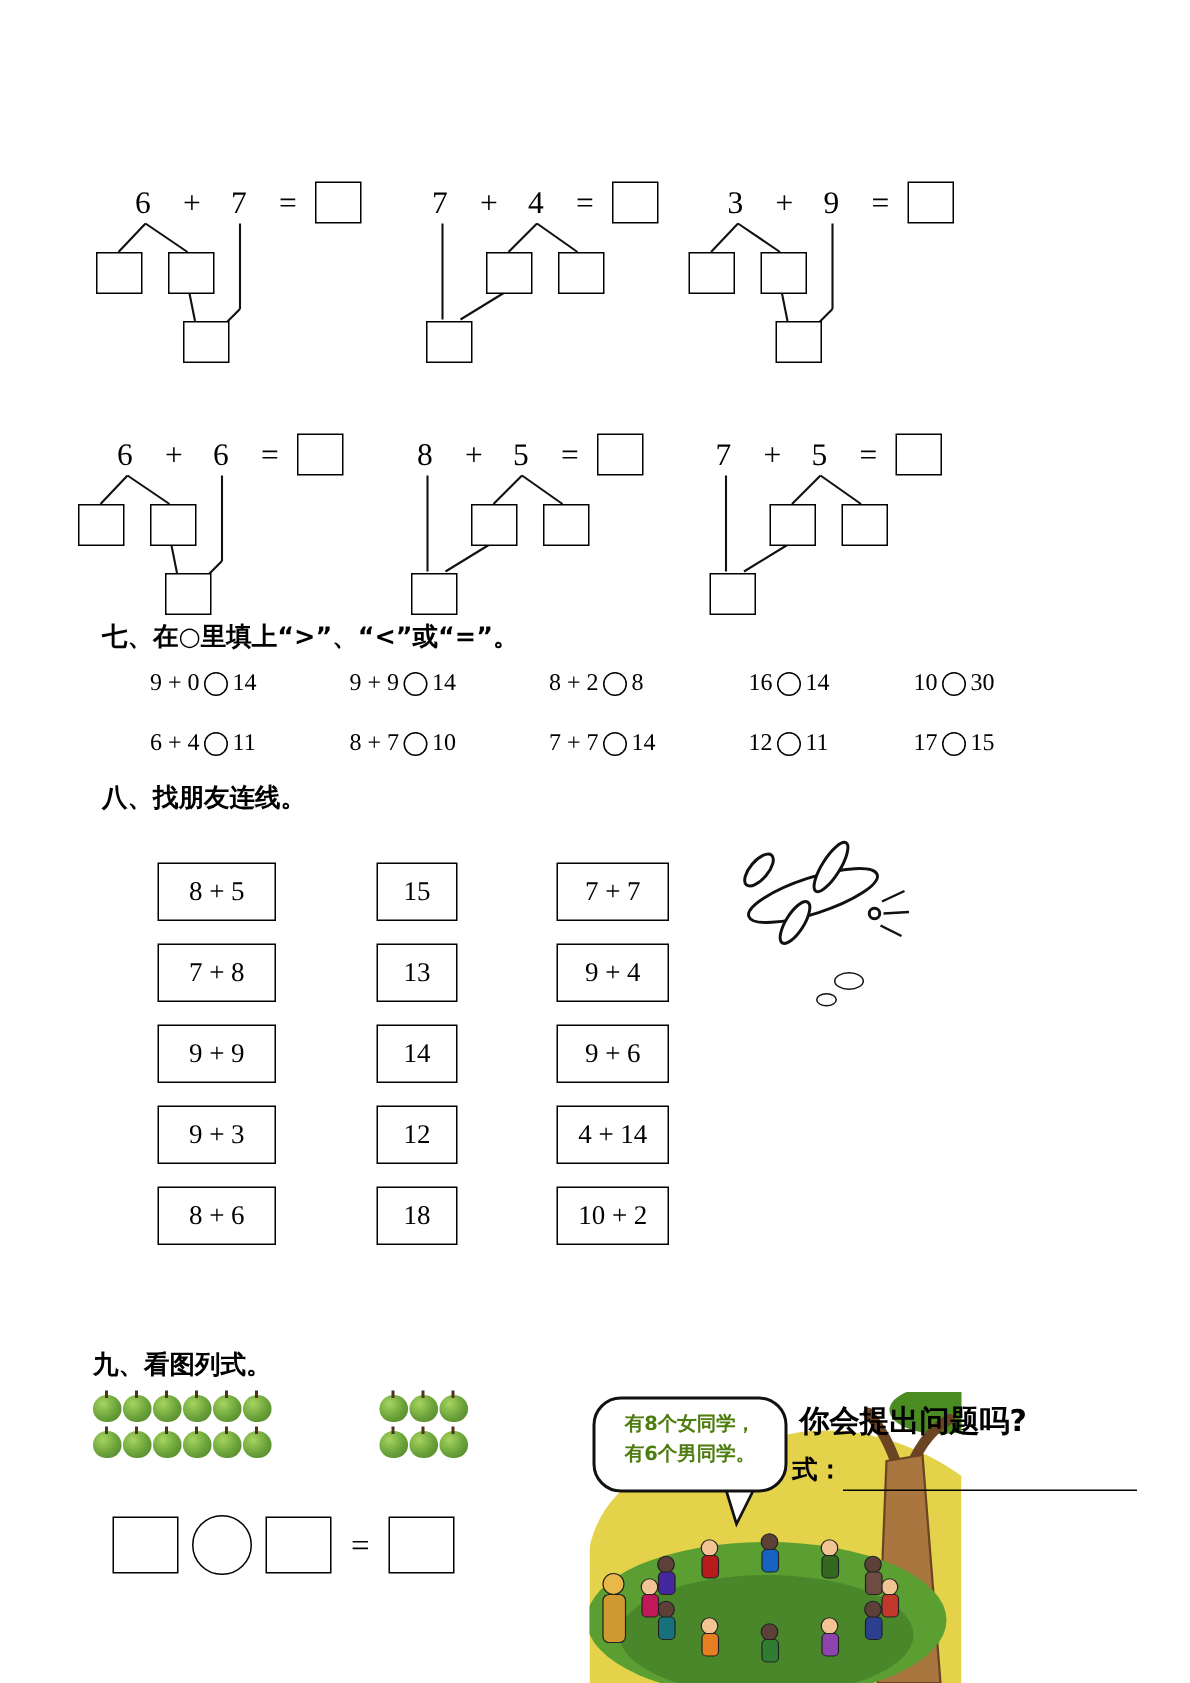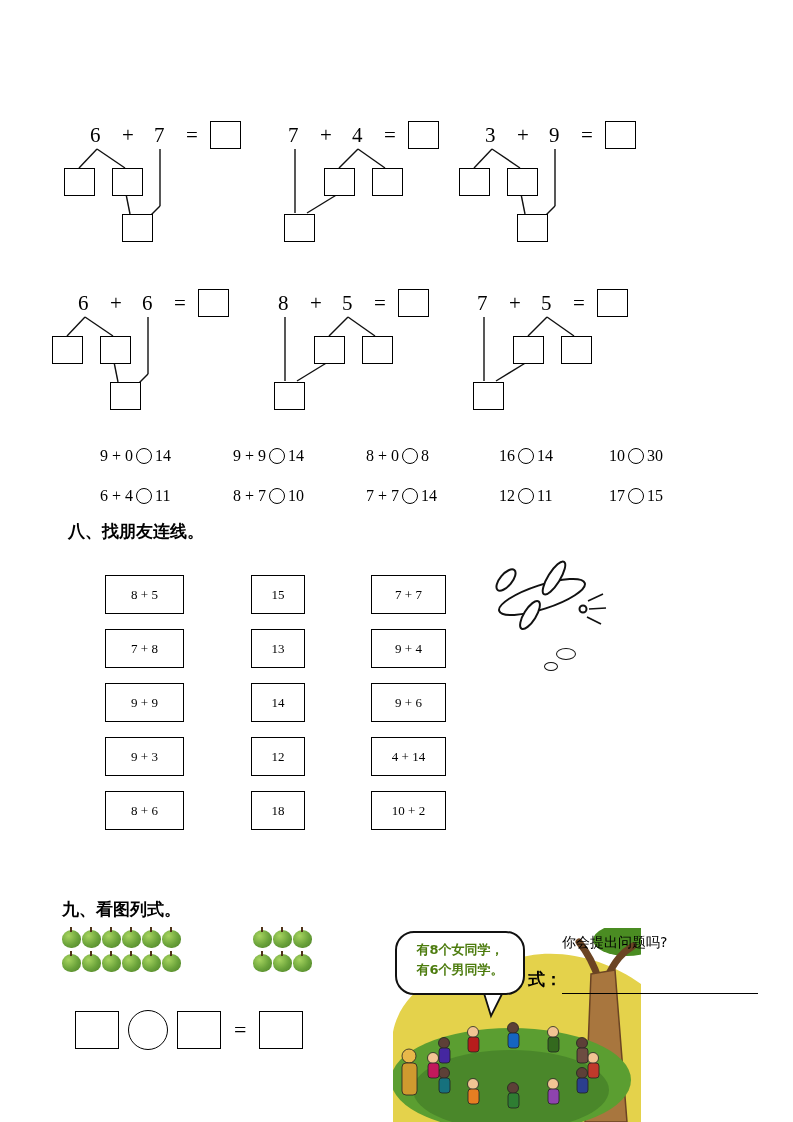--- a/index.html
+++ b/index.html
@@ -23,21 +23,21 @@
   
   .cmp-row{position:absolute;left:100px;display:flex;}
   .cmp-item{display:flex;align-items:center;font-size:16px;}
   .cmp-item:nth-child(-n+3){width:133px;}
   .cmp-item:nth-child(4){width:110px;}
   .circle{width:14px;height:14px;border:1.3px solid #000;border-radius:50%;margin:0 3px;flex:none;background:#fff;}
 
   
   .match-col{position:absolute;top:575px;display:flex;flex-direction:column;gap:15px;}
   .match-box{height:37px;border:1.6px solid #000;display:flex;align-items:center;justify-content:center;
-             font-size:13px;background:#fff;}
+             font-size:18px;background:#fff;}
   .w77{width:77px;}.w52{width:52px;}.w73{width:73px;}
   .plane{position:absolute;left:480px;top:545px;width:130px;height:100px;}
   .mini-bubble{position:absolute;border:1.5px solid #111;border-radius:50%;background:#fff;}
   .cloud{position:absolute;left:465px;top:672px;width:150px;height:75px;}
   .cloud svg{position:absolute;left:0;top:0;width:100%;height:100%;}
   .cloud-label{position:absolute;left:0;top:0;right:0;bottom:0;display:flex;align-items:center;justify-content:center;
                font-family:"DejaVu Sans",sans-serif;font-weight:700;font-size:16px;}
 
   
   .apple-group{position:absolute;display:flex;flex-direction:column;gap:5px;}
@@ -47,21 +47,21 @@
   .apple::before{content:"";position:absolute;left:8px;top:-3px;width:2px;height:5px;background:#503318;}
   .eq-row{position:absolute;display:flex;align-items:center;gap:9px;}
   .eq-box{width:42px;height:36px;border:1.7px solid #000;background:#fff;}
   .eq-circle{width:38px;height:38px;border:1.7px solid #000;border-radius:50%;background:#fff;}
   .eq-eq{font-size:22px;margin:0 4px;}
 
   .illu{position:absolute;left:393px;top:928px;width:248px;height:194px;}
   .illu svg{position:absolute;left:0;top:0;width:100%;height:100%;}
   .illu-bubble-text{position:absolute;left:8px;top:12px;width:118px;text-align:center;
                     font-family:"DejaVu Sans",sans-serif;font-weight:700;font-size:13px;line-height:20px;color:#4d7c0f;}
-  .question{position:absolute;left:562px;top:934px;font-family:"DejaVu Sans",sans-serif;font-weight:400;font-size:14px;z-index:5;}
+  .question{position:absolute;left:533px;top:934px;font-family:"DejaVu Sans",sans-serif;font-weight:700;font-size:20px;z-index:5;}
   .answer-label{position:absolute;left:528px;top:968px;font-family:"DejaVu Sans",sans-serif;font-weight:700;font-size:17px;z-index:5;}
   .answer-line{position:absolute;left:562px;top:992px;width:196px;height:1px;border-bottom:1.6px solid #000;z-index:5;}
 </style>
 </head>
 <body>
 
 <div class="page">
 
   <div class="prob tl" style="left:60px;top:122px">
     <svg class="lines" viewBox="0 0 200 132">
@@ -161,34 +161,35 @@
     <span class="num a">7</span>
     <span class="num op">+</span>
     <span class="num b">5</span>
     <span class="num eq">=</span>
     <span class="box ans"></span>
     <span class="box p1"></span>
     <span class="box p2"></span>
     <span class="box bottom"></span>
   </div>
 
+  <div class="sec-heading" style="left:68px;top:413px">七、在○里填上“&gt;”、“&lt;”或“=”。</div>
 
   <div class="cmp-row" style="top:447px">
     <div class="cmp-item">
       <span>9 + 0</span>
       <span class="circle"></span>
       <span>14</span>
     </div>
     <div class="cmp-item">
       <span>9 + 9</span>
       <span class="circle"></span>
       <span>14</span>
     </div>
     <div class="cmp-item">
-      <span>8 + 0</span>
+      <span>8 + 2</span>
       <span class="circle"></span>
       <span>8</span>
     </div>
     <div class="cmp-item">
       <span>16</span>
       <span class="circle"></span>
       <span>14</span>
     </div>
     <div class="cmp-item">
       <span>10</span>

